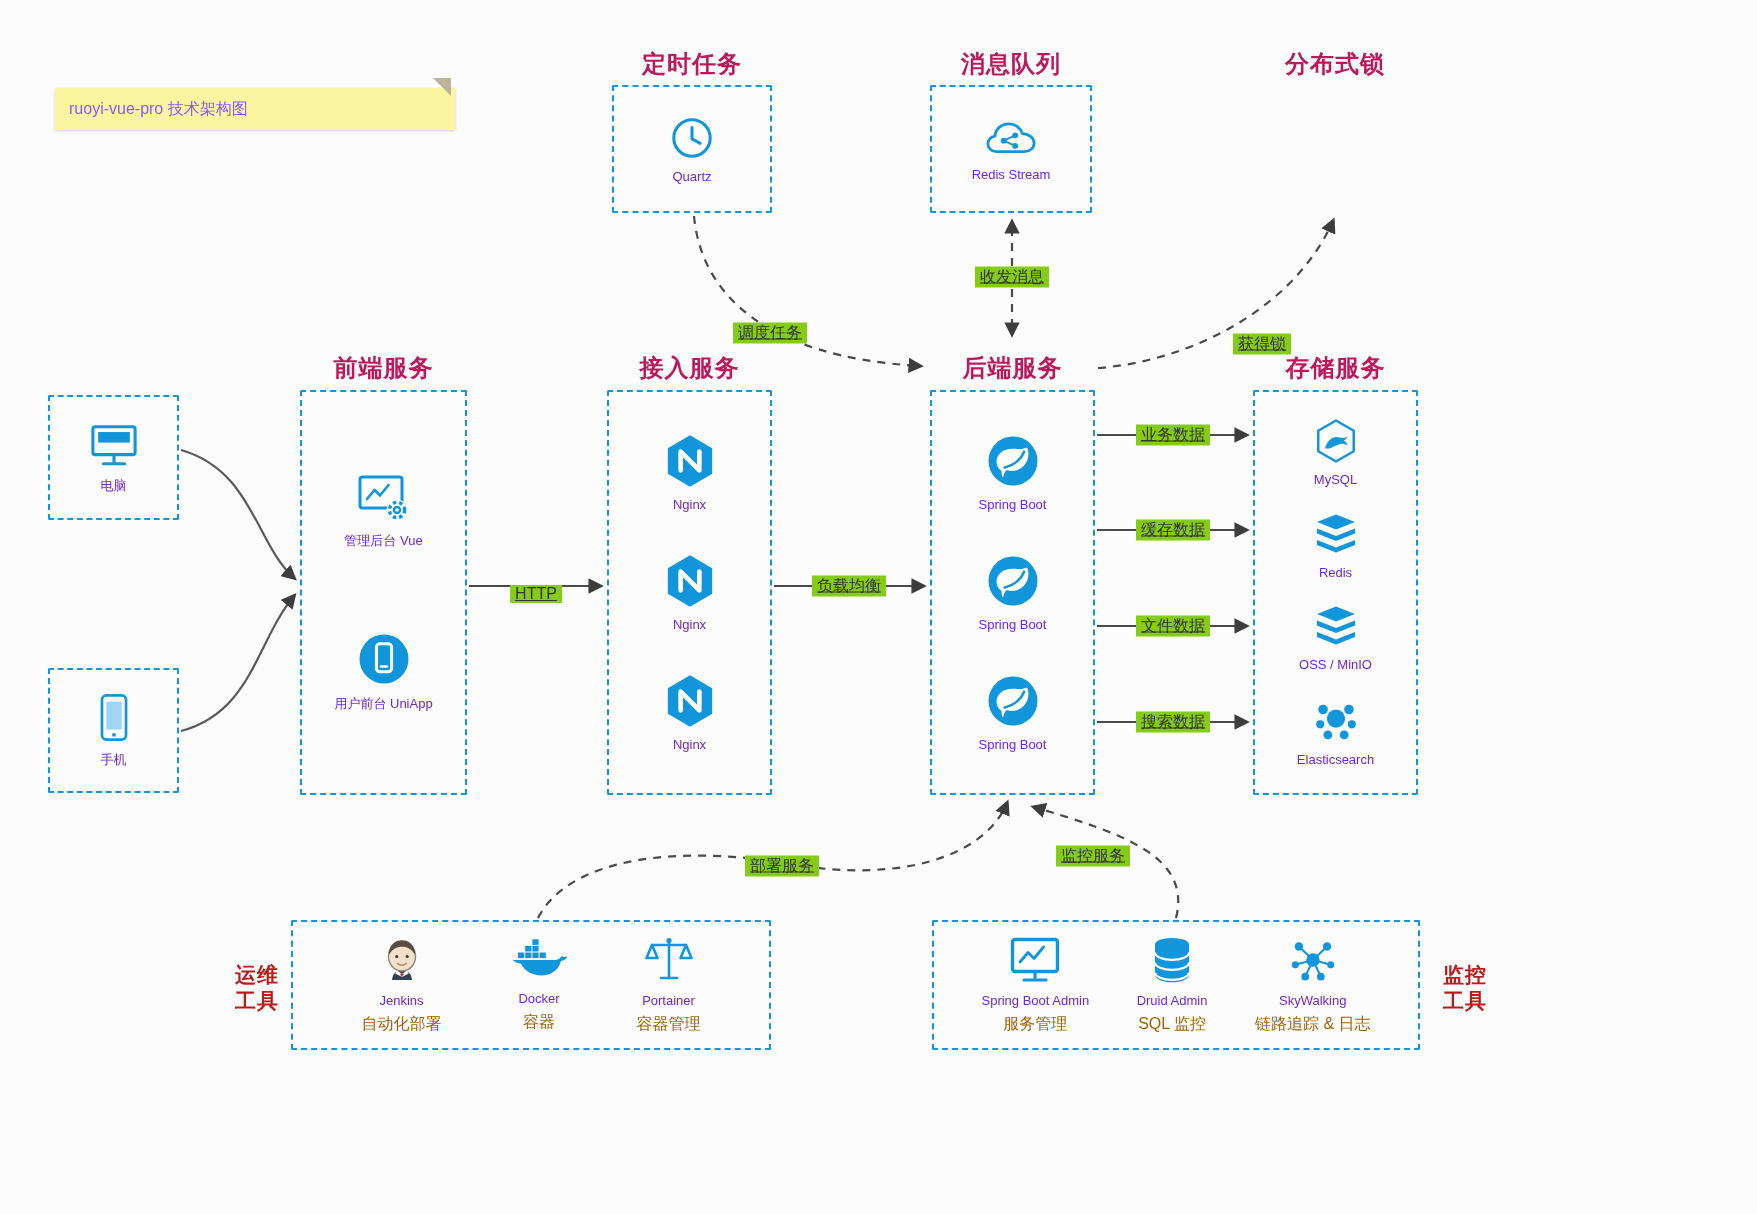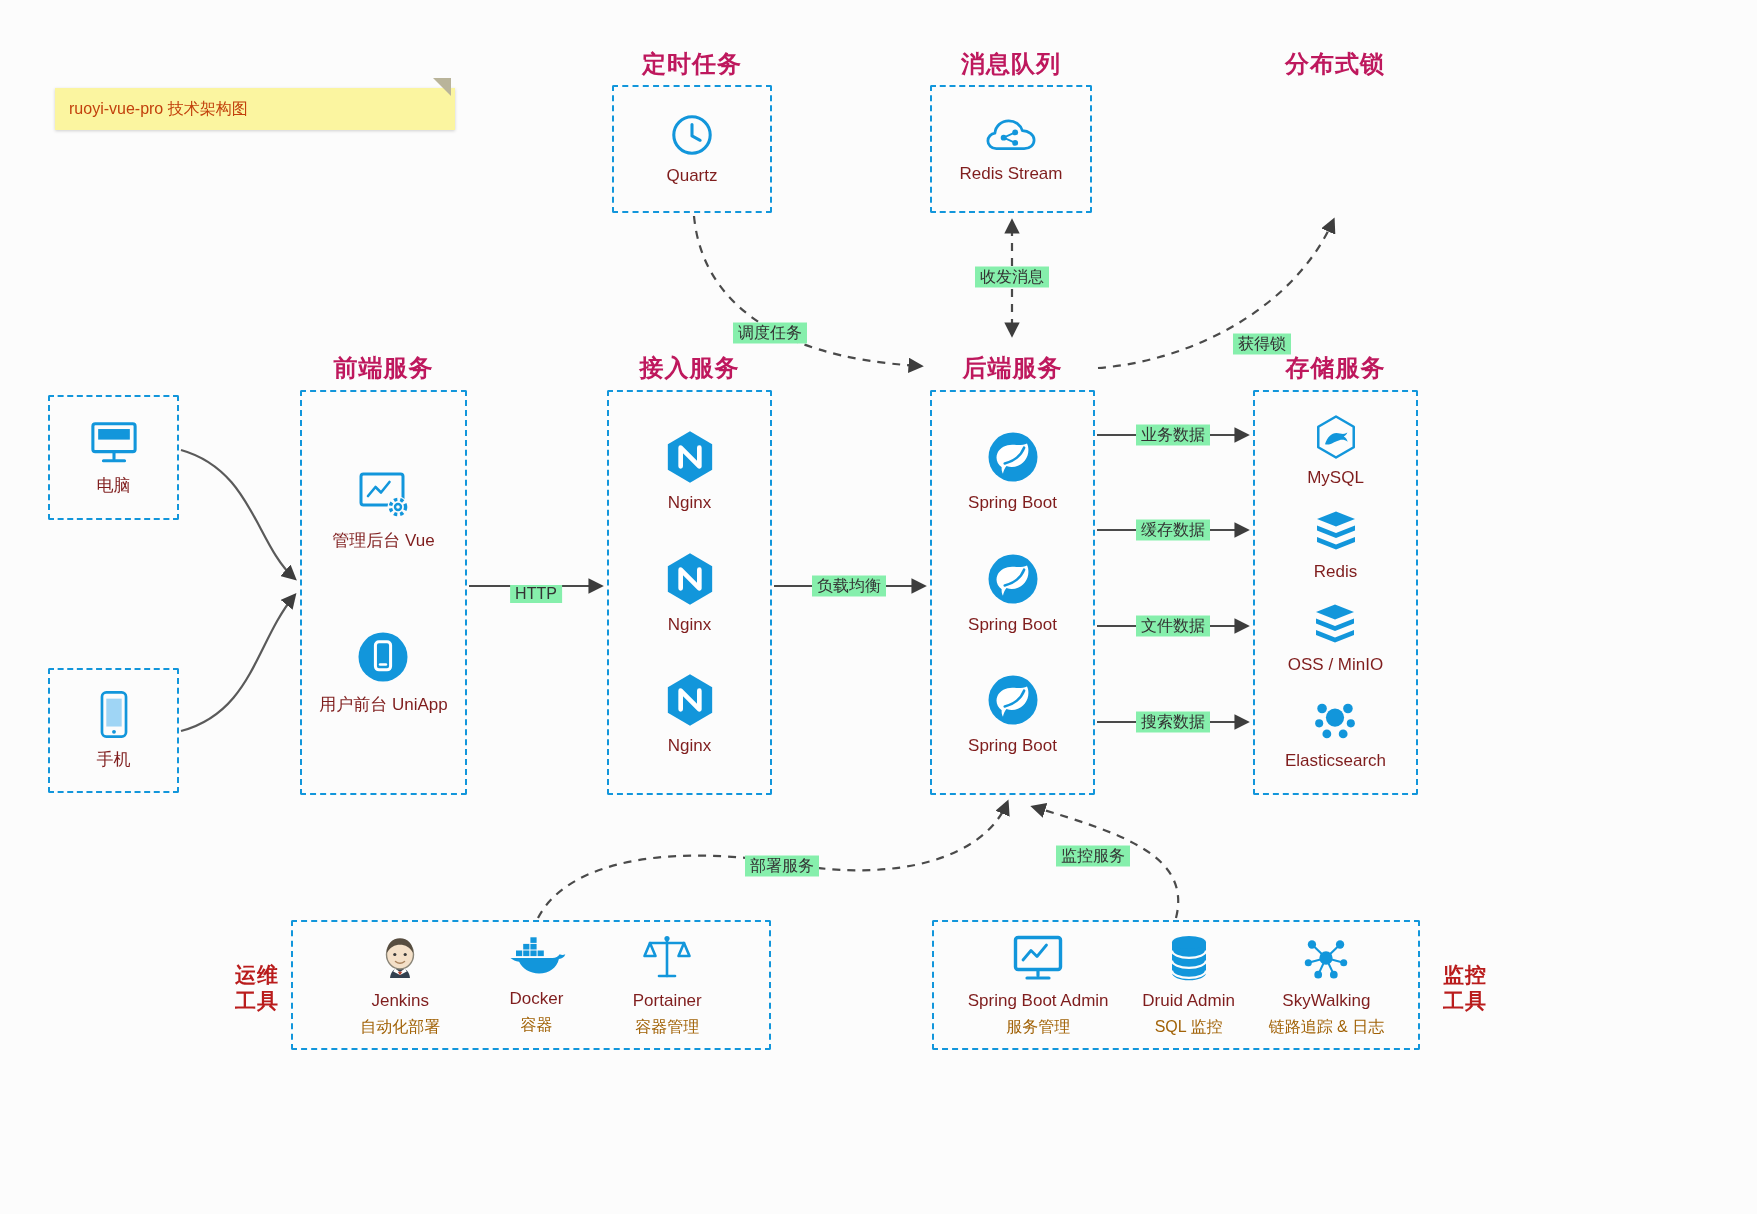--- a/index.html
+++ b/index.html
@@ -7,31 +7,31 @@
   .canvas { position:relative; width:1757px; height:1214px; background:#fcfcfc; overflow:hidden; }
 
   .edges-svg { position:absolute; left:0; top:0; width:1757px; height:1214px; pointer-events:none; }
 
   .dashed-box { position:absolute; border:2px dashed #1296db; border-radius:2px; }
   .vcol { display:flex; flex-direction:column; justify-content:space-evenly; align-items:center; }
   .vcenter { display:flex; flex-direction:column; justify-content:center; align-items:center; gap:9px; }
   .hrow { display:flex; flex-direction:row; justify-content:space-evenly; align-items:center; }
 
   .cell { display:flex; flex-direction:column; align-items:center; gap:8px; }
-  .cell .label { font-size:17px; color:#7f1d1d; white-space:nowrap; }
+  .cell .label { font-size:13px; color:#6d28d9; white-space:nowrap; }
   .cell .desc  { font-size:16px; color:#a16207; white-space:nowrap; margin-top:-2px; }
 
   .group-title { position:absolute; font-size:24px; font-weight:bold; color:#be185d; text-align:center; letter-spacing:1px; }
   .side-label  { position:absolute; font-size:21px; font-weight:bold; color:#b91c1c; text-align:center; line-height:1.25; letter-spacing:1px; }
 
   .edge-label { position:absolute; transform:translate(-50%,-50%); font-size:16px; color:#333;
-                background:#86efac; padding:0 5px; white-space:nowrap; }
+                background:#84cc16; padding:0 5px; white-space:nowrap;text-decoration:underline; }
 
   .note { position:absolute; left:55px; top:88px; width:400px; background:#fbf5a0; padding:9px 14px;
-          font-size:16px; color:#c2410c; line-height:1.5; box-shadow:0 1px 3px rgba(0,0,0,0.18); }
+          font-size:16px; color:#8b5cf6; line-height:1.5; box-shadow:0 1px 3px rgba(0,0,0,0.18); }
   .note-fold { position:absolute; top:-10px; right:4px; width:0; height:0; border-style:solid;
                border-width:0 18px 18px 0; border-color:transparent #b9b49a transparent transparent; }
 
   
   #title-quartz  { left:612px;  top:48px; width:160px; }
   #title-mq      { left:930px;  top:48px; width:162px; }
   #title-lock    { left:1253px; top:48px; width:164px; }
   #box-quartz    { left:612px;  top:85px; width:160px; height:128px; }
   #box-mq        { left:930px;  top:85px; width:162px; height:128px; }
   #box-lock      { left:1253px; top:85px; width:164px; height:128px; }

